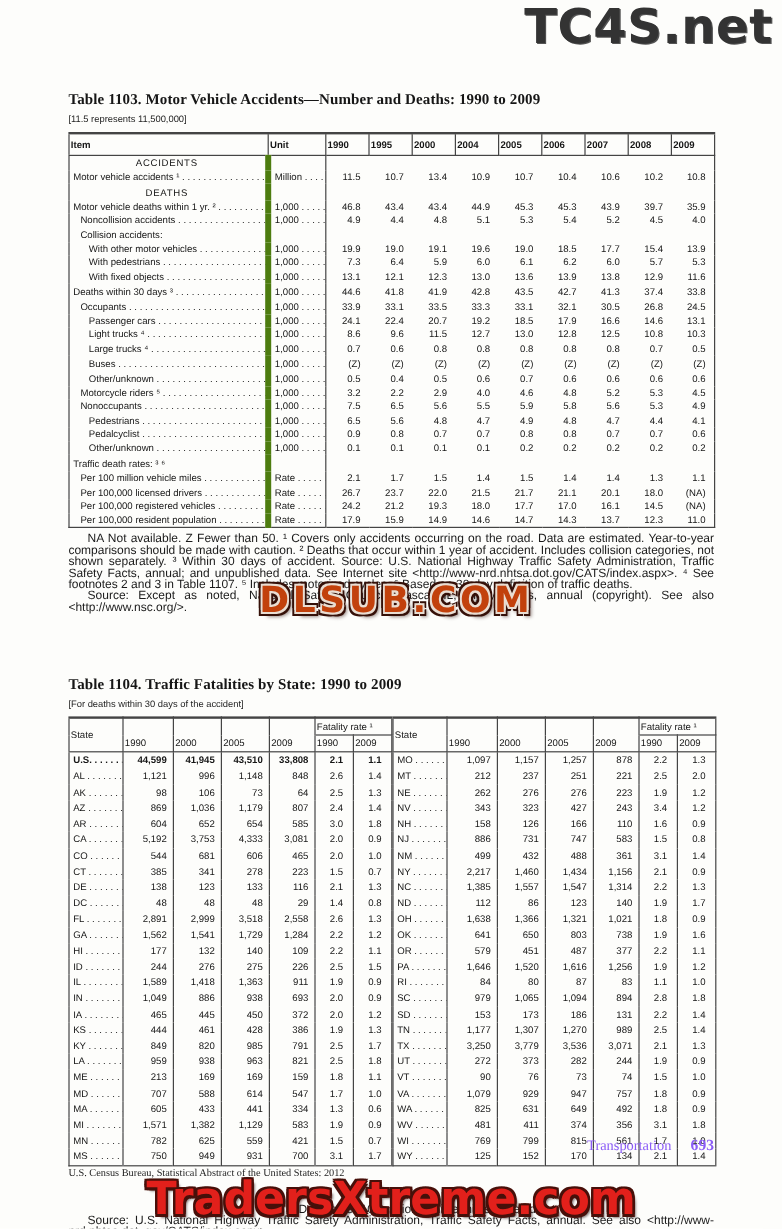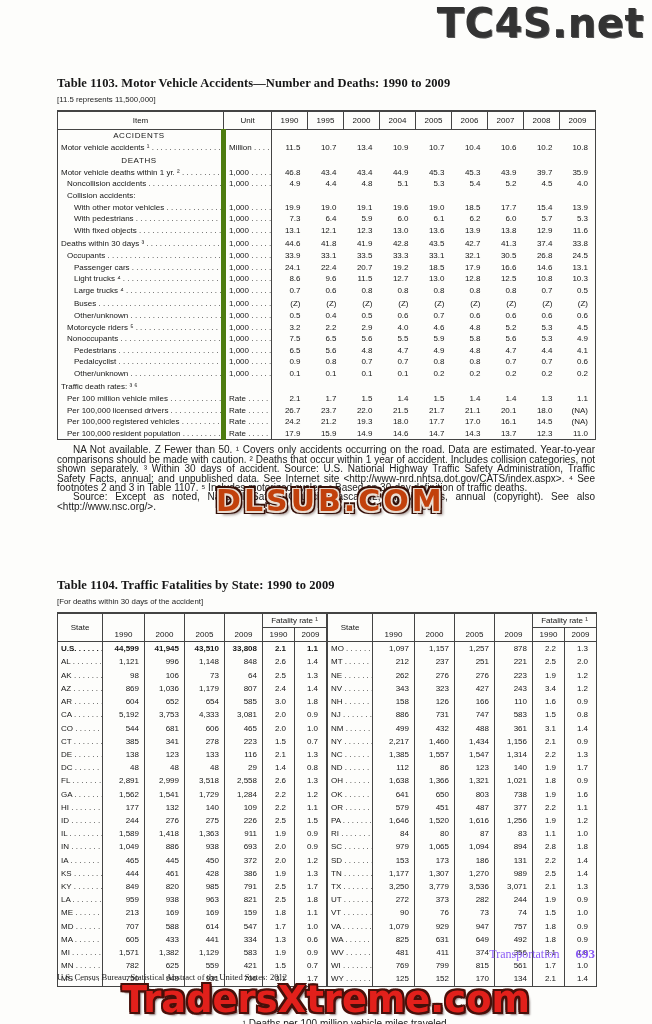--- a/index.html
+++ b/index.html
@@ -16,49 +16,49 @@
                   -3px -3px 0 #351008,3px -3px 0 #351008,-3px 3px 0 #351008,3px 3px 0 #351008,
                   4px 4px 3px rgba(40,10,5,.45);}
   .wm-bottom{top:977px;left:50%;transform:translateX(-50%) scaleX(.97);font-size:38px;color:#e2201b;
       text-shadow:-2px -2px 0 #47100a,2px -2px 0 #47100a,-2px 2px 0 #47100a,2px 2px 0 #47100a,
                   0 -2px 0 #47100a,0 2px 0 #47100a,-2px 0 0 #47100a,2px 0 0 #47100a,3px 3px 2px rgba(30,5,5,.5);}
 
   
   .content{position:absolute;left:57px;top:76px;width:538px;z-index:1;}
   .title{font-family:"Liberation Serif",serif;font-weight:bold;font-size:12.5px;
          line-height:15px;margin:0 0 4px 0;letter-spacing:.1px;}
-  .title.t2{margin-top:67px;}
+  .title.t2{margin-top:52px;}
   .note{font-size:7.8px;line-height:9px;margin:0 0 6px 0;color:#1d1d1d;}
 
   table{border-collapse:collapse;table-layout:fixed;}
   .tbl{width:538px;border:1px solid #444;border-top-width:2px;font-size:8px;}
   .w-item{width:166px}.w-unit{width:48px}.w-year{width:36px}
 
-  #t1103 thead th{font-weight:normal;font-size:8px;height:15px;vertical-align:middle;
-       text-align:center;border-bottom:1px solid #444;border-right:1px solid #444;}
+  #t1103 thead th{font-weight:bold;font-size:8px;height:15px;vertical-align:middle;
+       text-align:left;border-bottom:1px solid #444;border-right:1px solid #444;}
   #t1103 td{line-height:9.6px;font-size:8px;vertical-align:bottom;}
   #t1103 td.item{border-right:5px solid #4d7c0f;}
   #t1103 td.unit{border-right:1px solid #444;padding-left:3px;}
   #t1103 td.num{text-align:right;padding-right:7px;white-space:nowrap;}
   #t1103 tr.gap td{padding-top:3px;}
   .ind0{padding-left:3px}.ind1{padding-left:9px}.ind2{padding-left:16px}
   #t1103 td.section{text-align:center;padding-left:0;letter-spacing:.6px;}
   .leader{white-space:nowrap;overflow:hidden;}
   .leader::after{content:" . . . . . . . . . . . . . . . . . . . . . . . . . . . . . . . . . . . . . . . . . . . .";}
 
   .footnotes{font-size:10px;line-height:9.4px;margin:5px 0 0 0;text-align:justify;
        text-indent:16px;color:#1a1a1a;}
   .footnotes.src{margin-top:0;}
   .footnotes.fn4{text-indent:40px;text-align:center;margin-top:32px;}
 
   
   .panels{display:flex;width:538px;}
   .panel{width:269px;border:1px solid #444;border-top-width:2px;font-size:8px;}
   .p-state{width:45px}.p-y1{width:42px}.p-y2{width:40px}.p-y3{width:40px}.p-y4{width:38px}.p-r{width:32px}
-  .panel th{font-weight:normal;font-size:8px;text-align:center;border-right:1px solid #444;line-height:11px;}
+  .panel th{font-weight:normal;font-size:8px;text-align:left;border-right:1px solid #444;line-height:11px;}
   .panel th.h-state{border-bottom:1px solid #444;vertical-align:middle;margin-top:44px;}
   .panel th.h-blank{border-bottom:none;}
   .panel th.h-rate{border-bottom:1px solid #444;}
   .panel tr.yrs th{border-bottom:1px solid #444;}
   .panel td{line-height:11.2px;vertical-align:bottom;border-right:1px solid #444;}
   .panel td.state{padding-left:3px;}
   .panel td.num{text-align:right;padding-right:5px;white-space:nowrap;}
   .panel td.rate{padding-right:8px;}
   .panel tr.bold td{font-weight:bold;}
 

